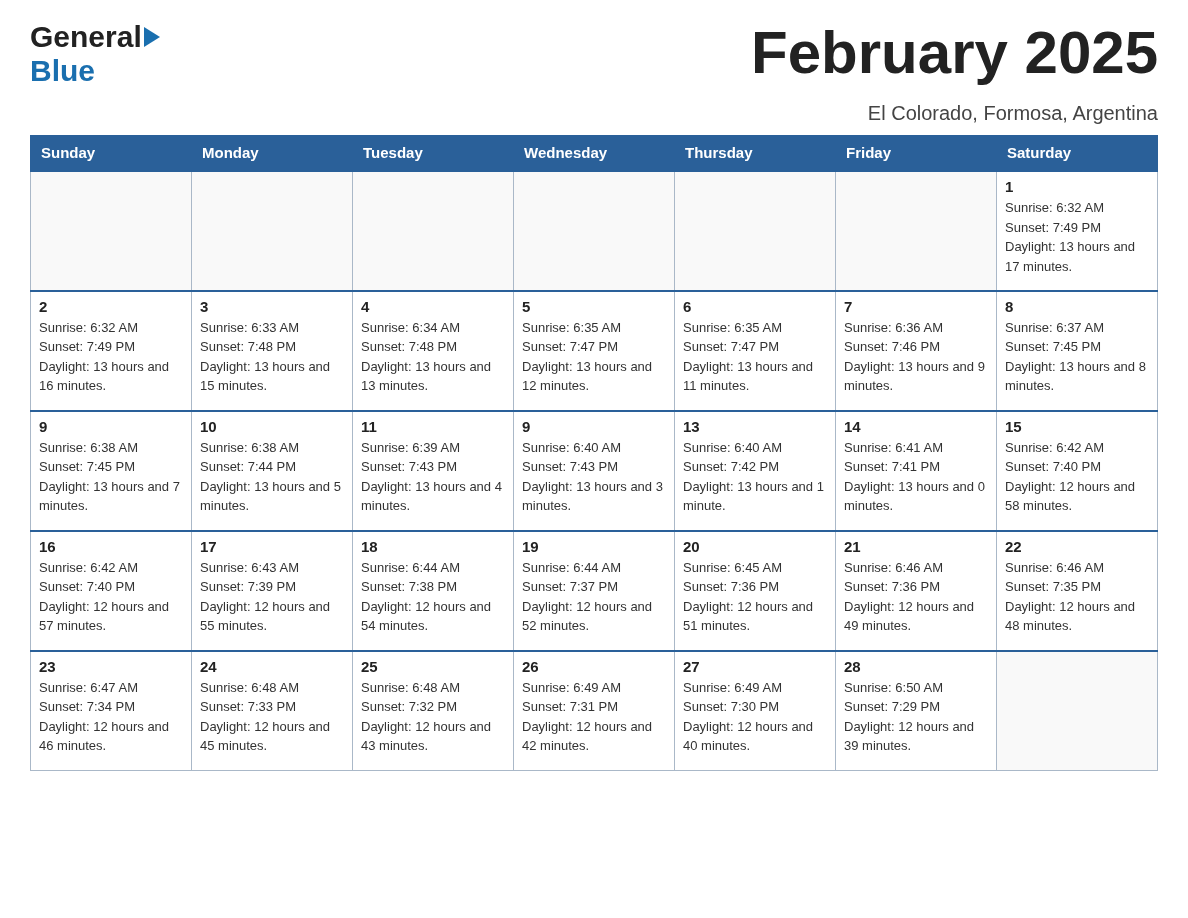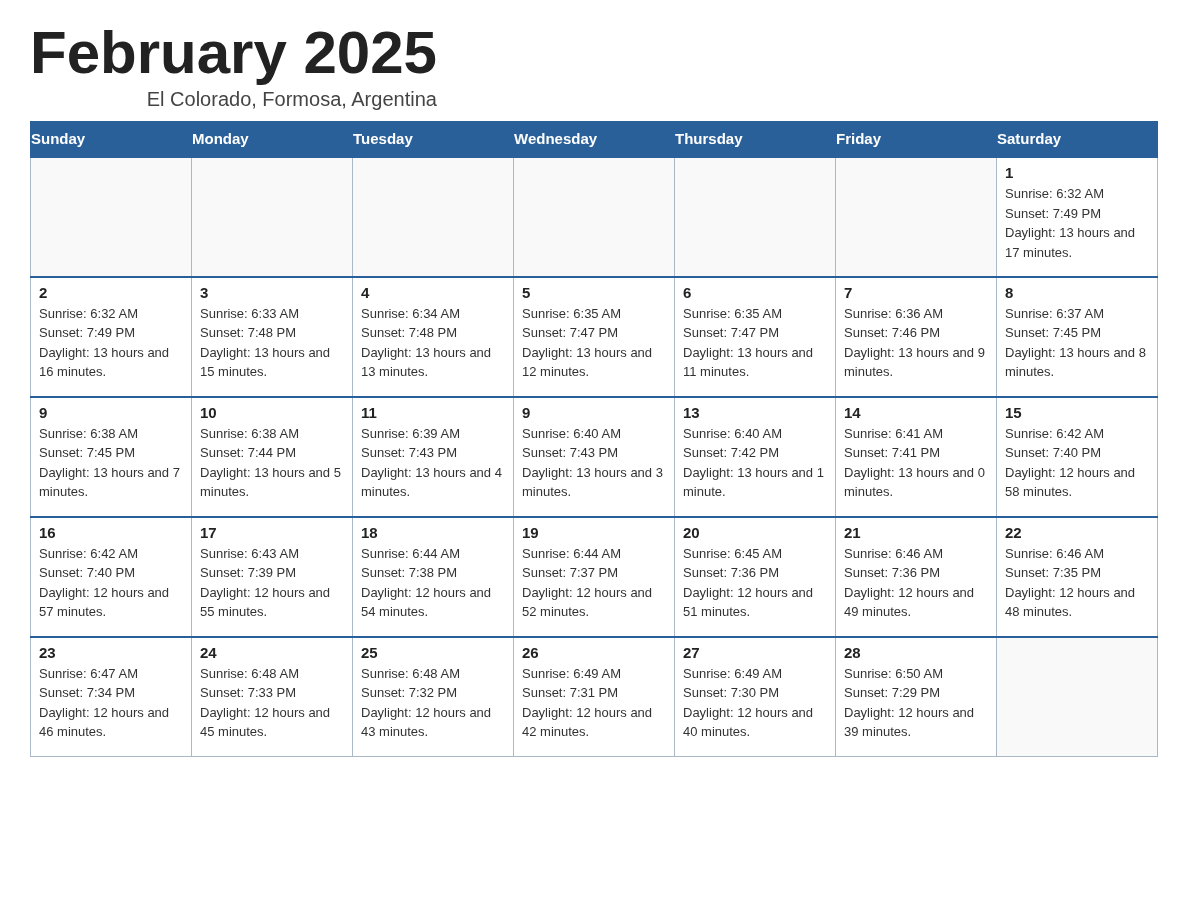--- a/index.html
+++ b/index.html
@@ -27,33 +27,33 @@
     }
     .month-title {
       font-size: 60px;
       font-weight: bold;
       color: #222;
       line-height: 1.1;
     }
     .location {
       font-size: 20px;
       color: #444;
-      margin-top: 2px;
+      margin-top: 16px;
     }
     .calendar {
       width: 100%;
       border-collapse: collapse;
       margin-top: 10px;
     }
     .calendar th {
       background-color: #2a6099;
       color: #fff;
       font-size: 15px;
       font-weight: bold;
-      padding: 8px 0;
+      padding: 8px 10px;
       text-align: left;
       border: 1px solid #2a6099;
     }
     .calendar td {
       border: 1px solid #aab8c8;
       vertical-align: top;
       padding: 6px 8px;
       width: calc(100% / 7);
       min-height: 110px;
       height: 120px;
@@ -101,20 +101,29 @@
     .logo-text-blue {
       font-size: 30px;
       font-weight: bold;
       color: #1a6faf;
     }
   </style>
 </head>
 <body>
 
 <div class="header">
+  <div class="logo">
+    <div class="logo-row">
+      <span class="logo-text-general">General</span>
+      <span class="logo-arrow"></span>
+    </div>
+    <div>
+      <span class="logo-text-blue">Blue</span>
+    </div>
+  </div>
   <div class="title-section">
     <div class="month-title">February 2025</div>
     <div class="location">El Colorado, Formosa, Argentina</div>
   </div>
 </div>
 
 <table class="calendar">
   <thead>
     <tr>
     <th>Sunday</th>

